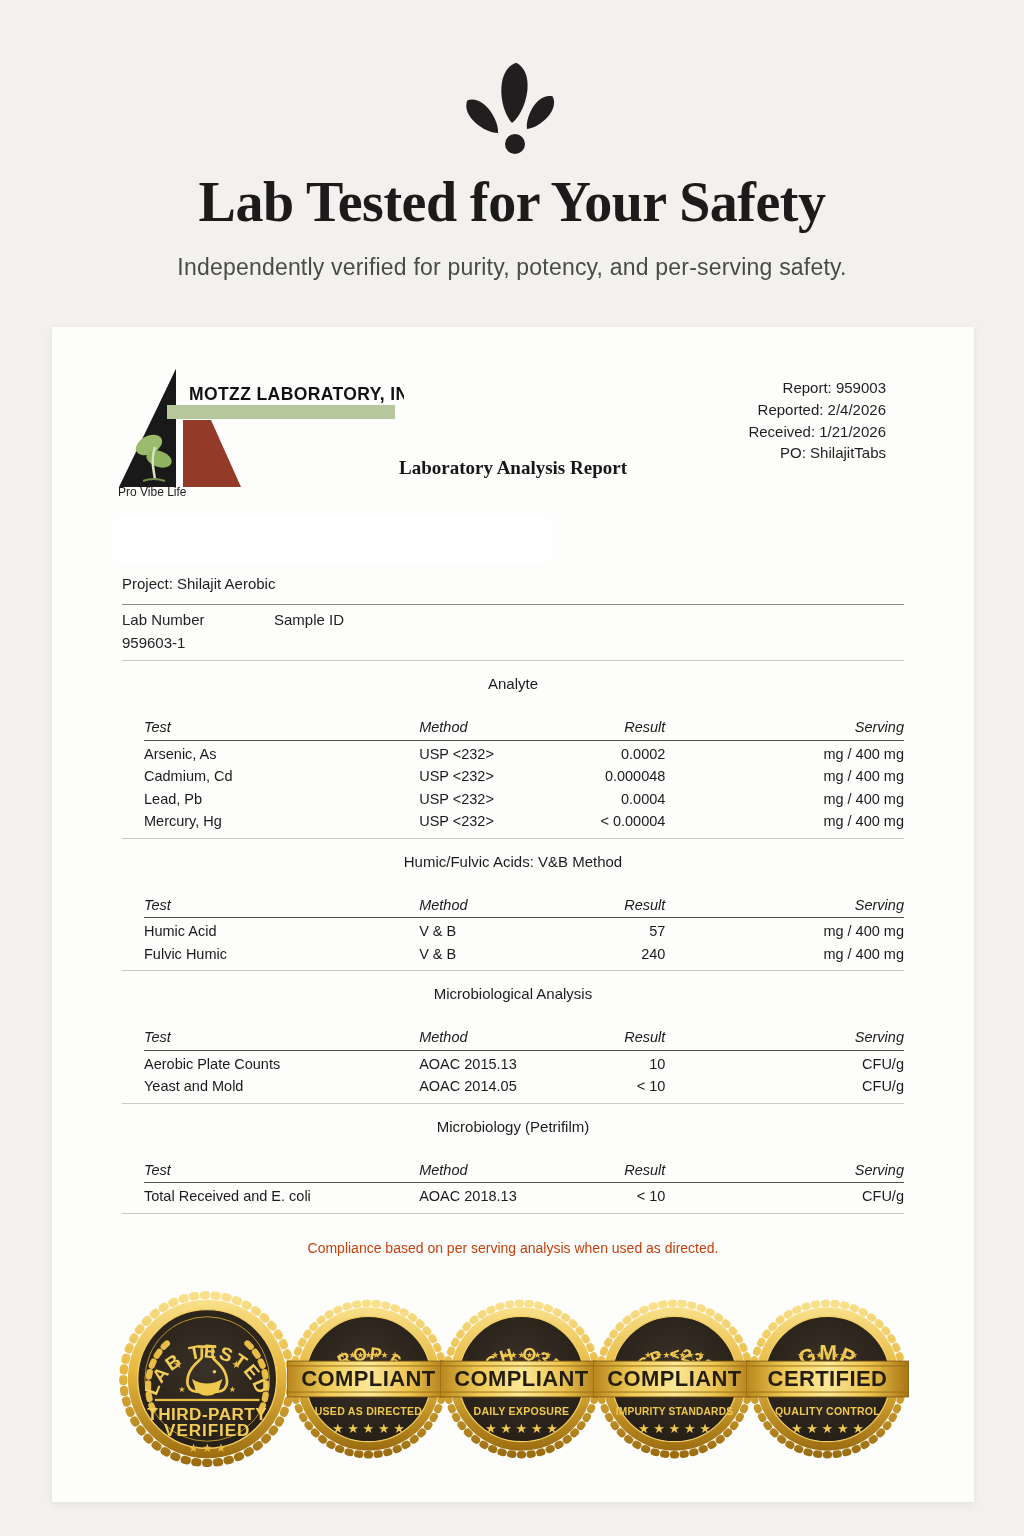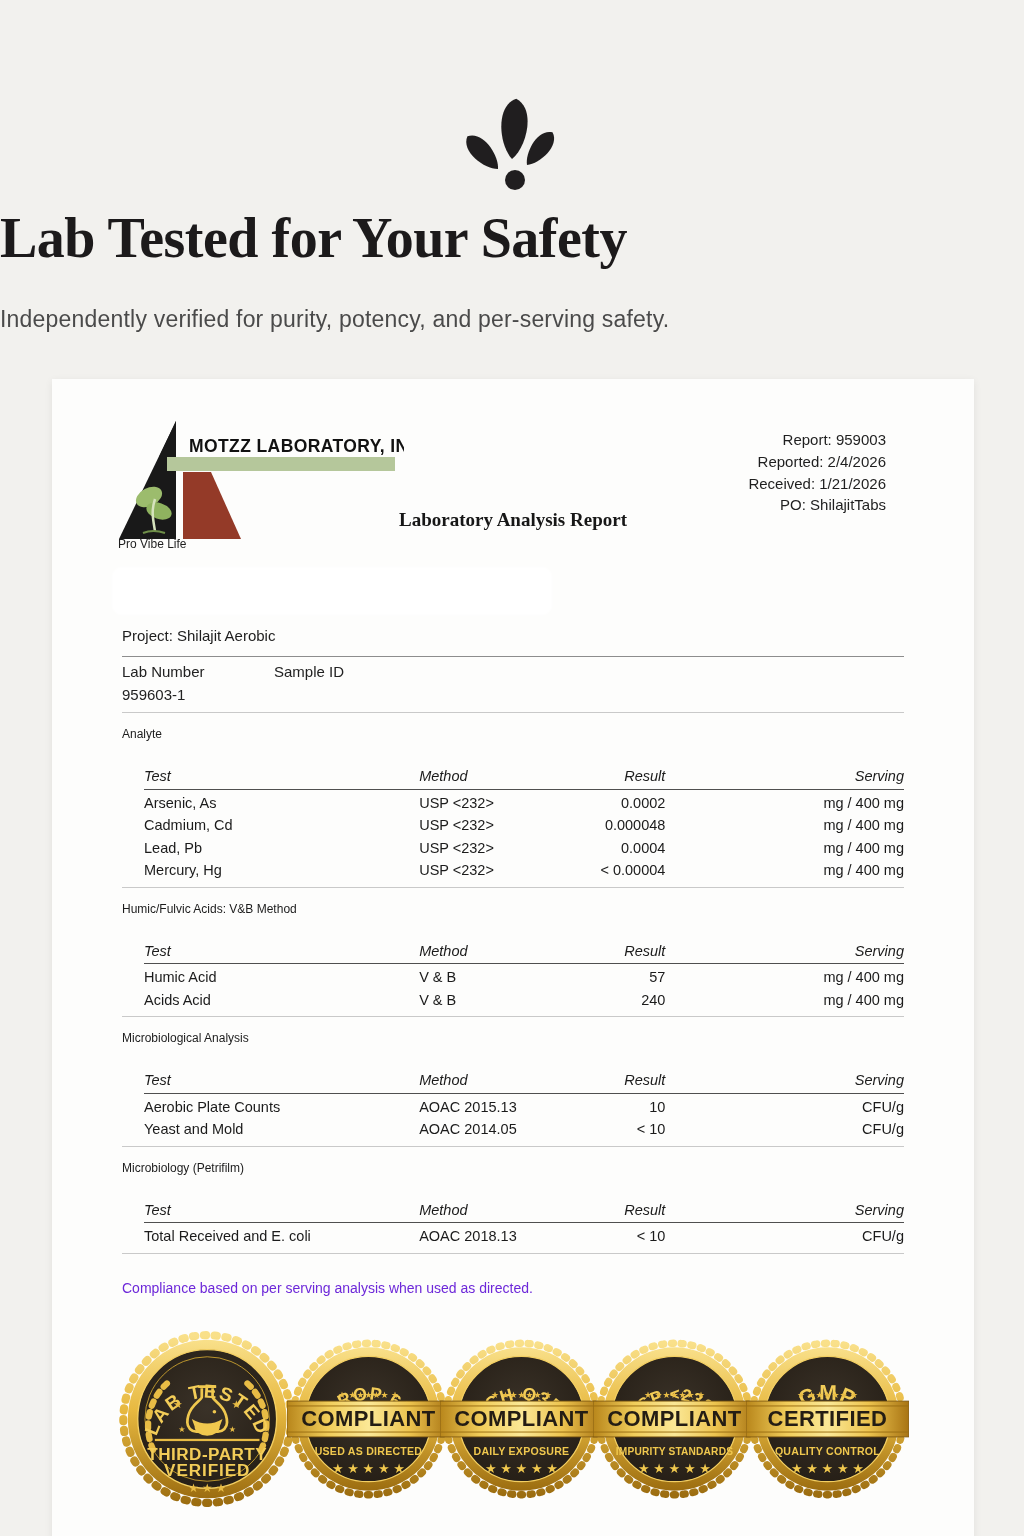--- a/index.html
+++ b/index.html
@@ -3,29 +3,29 @@
 <meta charset="utf-8">
 <style>
   * { margin:0; padding:0; box-sizing:border-box; }
   html,body { width:1024px; height:1536px; overflow:hidden; }
   body {
     background:#f2f1ee;
     font-family:"Liberation Sans", sans-serif;
     color:#222;
   }
   
-  .hero { text-align:left; padding-top:84px; }
+  .hero { text-align:center; padding-top:48px; }
   .burst { display:block; margin:0 auto; }
   .hero h1 {
     font-family:"Liberation Serif", serif;
     font-size:56px; font-weight:700; color:#1c1a1b;
     letter-spacing:-0.5px; margin-top:10px;
   }
   .hero .sub {
-    margin-top:36px; font-size:23px; color:#4a4a4a; letter-spacing:0.2px;
+    margin-top:20px; font-size:23px; color:#4a4a4a; letter-spacing:0.2px;
   }
   
   .card {
     width:922px; margin:46px auto 0 52px;
     background:#fdfdfc; min-height:1032px;
     box-shadow:0 2px 8px rgba(0,0,0,0.07);
     padding:0 70px 30px 70px;
     position:relative;
   }
   .doc-header { position:relative; height:248px; }
@@ -41,33 +41,33 @@
   }
   .redacted {
     position:absolute; left:-10px; top:188px; width:440px; height:48px;
     background:#fff; border-radius:10px; filter:blur(1px);
   }
   .project-line { font-size:15px; margin:0 0 12px 0; color:#1d1d1d; }
   
   .sample-table { border-top:1.5px solid #8d8d8d; border-bottom:1px solid #c9c9c9; padding:4px 0 6px 0; margin-bottom:14px; }
   .sample-row { display:grid; grid-template-columns:152px 1fr; font-size:15px; line-height:1.5; }
   .tsection { margin-bottom:14px; }
-  .sec-title { font-size:12px; color:#1c1c1c; margin-bottom:6px; }
+  .sec-title { font-size:15px; color:#1c1c1c; margin-bottom:6px;text-align:center; }
   .grid-row { display:grid; grid-template-columns:38% 20% 12% 30%; font-size:14.5px; line-height:1.0; padding:4px 0; color:#1b1b1b; }
   .grid-row .c1 { padding-left:22px; }
   .grid-row .c3 { text-align:right; padding-right:4px; }
   .grid-row .c4 { text-align:right; }
   .thead { position:relative; padding:3px 0 6px 0;margin-top:25px; }
   .thead span { font-style:italic; }
   .thead::after {
     content:""; position:absolute; left:22px; right:0; bottom:0;
     border-bottom:1.5px solid #4f4f4f;
   }
   .tbody { border-bottom:1px solid #c9c9c9; padding:2px 0 5px 0; }
-  .footnote { font-size:14px; color:#6d28d9; margin:26px 0 30px 0; }
+  .footnote { text-align:center; font-size:14px; color:#c2410c; margin:26px 0 30px 0; }
   
   .badge-row { display:flex; justify-content:center; align-items:center; margin-top:18px; }
   .badge-row svg { margin:0 -5px; }
   .hidden-defs { position:absolute; width:0; height:0; }
 </style>
 </head>
 <body>
 
 <svg class="hidden-defs" aria-hidden="true">
   <defs>
@@ -189,21 +189,21 @@
       <span class="c4">Serving</span>
     </div>
     <div class="tbody">
       <div class="grid-row">
         <span class="c1">Humic Acid</span>
         <span class="c2">V &amp; B</span>
         <span class="c3">57</span>
         <span class="c4">mg / 400 mg</span>
       </div>
       <div class="grid-row">
-        <span class="c1">Acids Acid</span>
+        <span class="c1">Fulvic Humic</span>
         <span class="c2">V &amp; B</span>
         <span class="c3">240</span>
         <span class="c4">mg / 400 mg</span>
       </div>
     </div>
   </div>
 
   <div class="tsection">
     <div class="sec-title">Microbiological Analysis</div>
     <div class="grid-row thead">

